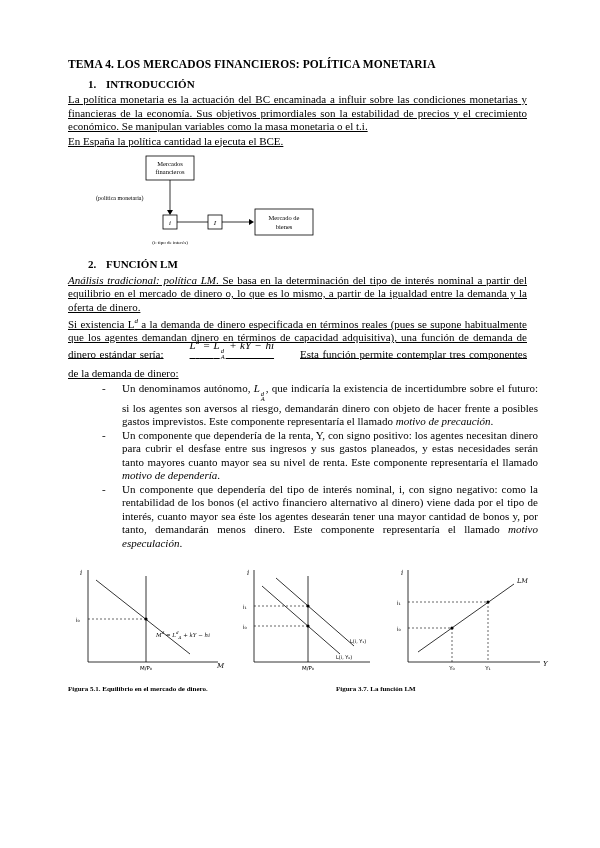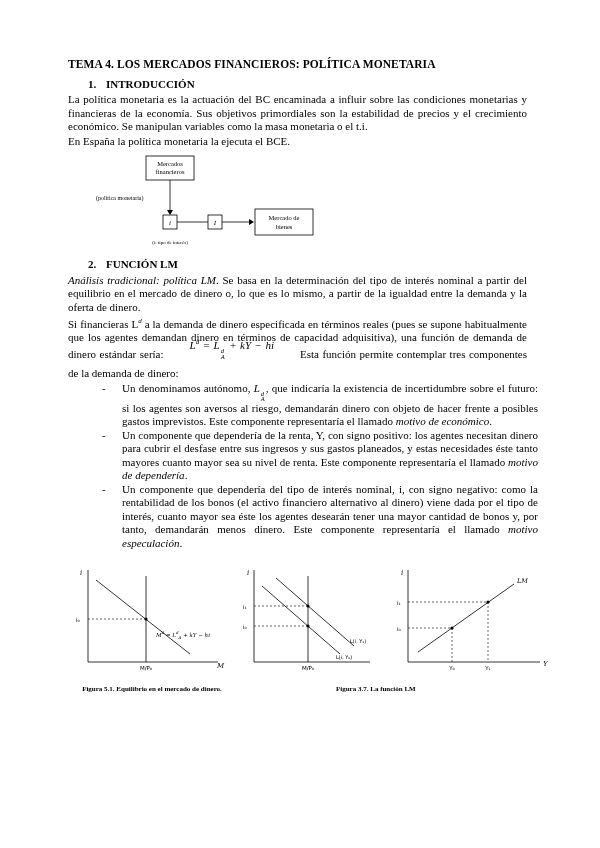--- a/index.html
+++ b/index.html
@@ -4,42 +4,42 @@
 <style>
   html,body{margin:0;padding:0;background:#ffffff;}
   .page{
     position:relative;width:600px;height:848px;background:#fff;overflow:hidden;
     font-family:"Liberation Serif",serif;font-size:11px;line-height:13.5px;color:#000;
   }
   .content{position:absolute;left:68px;top:58px;width:470px;}
   .title{font-size:11.5px;font-weight:bold;margin:0 0 6px 0;letter-spacing:0.1px;}
   .heading{display:flex;font-weight:bold;margin:2px 0 2px 0;}
   .heading .num{width:18px;margin-left:20px;flex:none;}
-  .para{margin:0 11px 1px 0;text-align:justify;}
+  .para{margin:0 11px 1px 0;text-align:justify;text-decoration:underline;}
   .supd{font-size:7px;font-style:italic;}
   .supsub{display:inline-flex;flex-direction:column;align-items:flex-start;
     vertical-align:-4px;line-height:5.5px;font-size:6.5px;font-style:italic;margin:0 1px;}
   .supsub span{display:block;height:5.5px;}
   .formula{font-style:italic;white-space:nowrap;}
   .raised{position:relative;top:-8px;margin:0 26px;}
   .diagram{position:relative;height:104px;margin:4px 0 2px 0;}
   .diagram svg{position:absolute;left:14px;top:2px;}
   .bullets{margin:1px 0 0 34px;}
   .bullet{display:flex;}
   .bullet .dash{width:20px;flex:none;}
   .bullet .btext{flex:1;text-align:justify;}
   .figures{display:flex;margin-top:14px;align-items:flex-start;}
   .graph{position:relative;flex:none;}
   .g2{margin-left:10px;}
   .g3{margin-left:10px;}
   .geq{position:absolute;left:88px;top:62px;font-size:5.5px;font-style:italic;
     font-family:"DejaVu Serif",serif;white-space:nowrap;}
   .geq sup,.geq sub{font-size:4px;}
   .captions{display:flex;margin-top:3px;font-size:7px;font-weight:bold;}
-  .cap1{width:168px;text-align:center;flex:none;}
+  .cap1{width:168px;flex:none;}
   .cap2{margin-left:100px;flex:none;}
   svg text{fill:#000;}
   .ax{stroke:#000;stroke-width:0.8;fill:none;}
   .ln{stroke:#000;stroke-width:0.8;fill:none;}
   .dsh{stroke:#000;stroke-width:0.6;fill:none;stroke-dasharray:2,2;}
   .bx{fill:none;stroke:#000;stroke-width:0.8;}
   .lbl-serif{font-family:"DejaVu Serif",serif;font-style:italic;}
   .lbl-sans{font-family:"DejaVu Sans",sans-serif;}
 </style>
 </head>
@@ -49,21 +49,21 @@
   <div class="content">
 
     <div class="title">TEMA 4. LOS MERCADOS FINANCIEROS: POLÍTICA MONETARIA</div>
 
     <div class="heading">
       <span class="num">1.</span>
       <span>INTRODUCCIÓN</span>
     </div>
 
     <p class="para">La política monetaria es la actuación del BC encaminada a influir sobre las condiciones monetarias y financieras de la economía. Sus objetivos primordiales son la estabilidad de precios y el crecimiento económico. Se manipulan variables como la masa monetaria o el t.i.</p>
-    <p class="para">En España la política monetaria la ejecuta el BCE.</p>
+    <p class="para">En España la política cantidad la ejecuta el BCE.</p>
 
     <div class="diagram">
       <svg width="250" height="100" viewBox="0 0 250 100">
         <rect class="bx" x="64" y="2" width="48" height="24"></rect>
         <text x="88" y="12" font-size="6.5" text-anchor="middle">Mercados</text>
         <text x="88" y="20" font-size="6.5" text-anchor="middle">financieros</text>
 
         <line class="ln" x1="88" y1="26" x2="88" y2="58"></line>
         <polygon points="85,56 91,56 88,61" fill="#000"></polygon>
 
@@ -88,38 +88,38 @@
       </svg>
     </div>
 
     <div class="heading">
       <span class="num">2.</span>
       <span>FUNCIÓN LM</span>
     </div>
 
     <p class="para"><i>Análisis tradicional: política LM</i><span>. Se basa en la determinación del tipo de interés nominal a partir del equilibrio en el mercado de dinero o, lo que es lo mismo, a partir de la igualdad entre la demanda y la oferta de dinero.</span></p>
 
-    <p class="para"><span>Si financieras L</span><sup class="supd">d</sup><span> a la demanda de dinero especificada en términos reales (pues se supone habitualmente que los agentes demandan dinero en términos de capacidad adquisitiva), una función de demanda de dinero estándar sería:</span><span class="formula raised"><i>L</i><sup class="supd">d</sup><span> = </span><i>L</i><span class="supsub">
+    <p class="para"><span>Si existencia L</span><sup class="supd">d</sup><span> a la demanda de dinero especificada en términos reales (pues se supone habitualmente que los agentes demandan dinero en términos de capacidad adquisitiva), una función de demanda de dinero estándar sería:</span><span class="formula raised"><i>L</i><sup class="supd">d</sup><span> = </span><i>L</i><span class="supsub">
             <span>d</span>
             <span>A</span>
           </span><span> + kY − hi</span></span><span>Esta función permite contemplar tres componentes de la demanda de dinero:</span></p>
 
     <div class="bullets">
 
       <div class="bullet">
         <span class="dash">-</span>
         <span class="btext"><span>Un denominamos autónomo, </span><i>L</i><span class="supsub">
               <span>d</span>
               <span>A</span>
-            </span><span>, que indicaría la existencia de incertidumbre sobre el futuro: si los agentes son aversos al riesgo, demandarán dinero con objeto de hacer frente a posibles gastos imprevistos. Este componente representaría el llamado </span><i>motivo de económico</i><span>.</span></span>
+            </span><span>, que indicaría la existencia de incertidumbre sobre el futuro: si los agentes son aversos al riesgo, demandarán dinero con objeto de hacer frente a posibles gastos imprevistos. Este componente representaría el llamado </span><i>motivo de precaución</i><span>.</span></span>
       </div>
 
       <div class="bullet">
         <span class="dash">-</span>
-        <span class="btext"><span>Un componente que dependería de la renta, Y, con signo positivo: los agentes necesitan dinero para cubrir el desfase entre sus ingresos y sus gastos planeados, y estas necesidades éste tanto mayores cuanto mayor sea su nivel de renta. Este componente representaría el llamado </span><i>motivo de dependería</i><span>.</span></span>
+        <span class="btext"><span>Un componente que dependería de la renta, Y, con signo positivo: los agentes necesitan dinero para cubrir el desfase entre sus ingresos y sus gastos planeados, y estas necesidades serán tanto mayores cuanto mayor sea su nivel de renta. Este componente representaría el llamado </span><i>motivo de dependería</i><span>.</span></span>
       </div>
 
       <div class="bullet">
         <span class="dash">-</span>
         <span class="btext"><span>Un componente que dependería del tipo de interés nominal, i, con signo negativo: como la rentabilidad de los bonos (el activo financiero alternativo al dinero) viene dada por el tipo de interés, cuanto mayor sea éste los agentes desearán tener una mayor cantidad de bonos y, por tanto, demandarán menos dinero. Este componente representaría el llamado </span><i>motivo especulación</i><span>.</span></span>
       </div>
 
     </div>
 
     <div class="figures">

